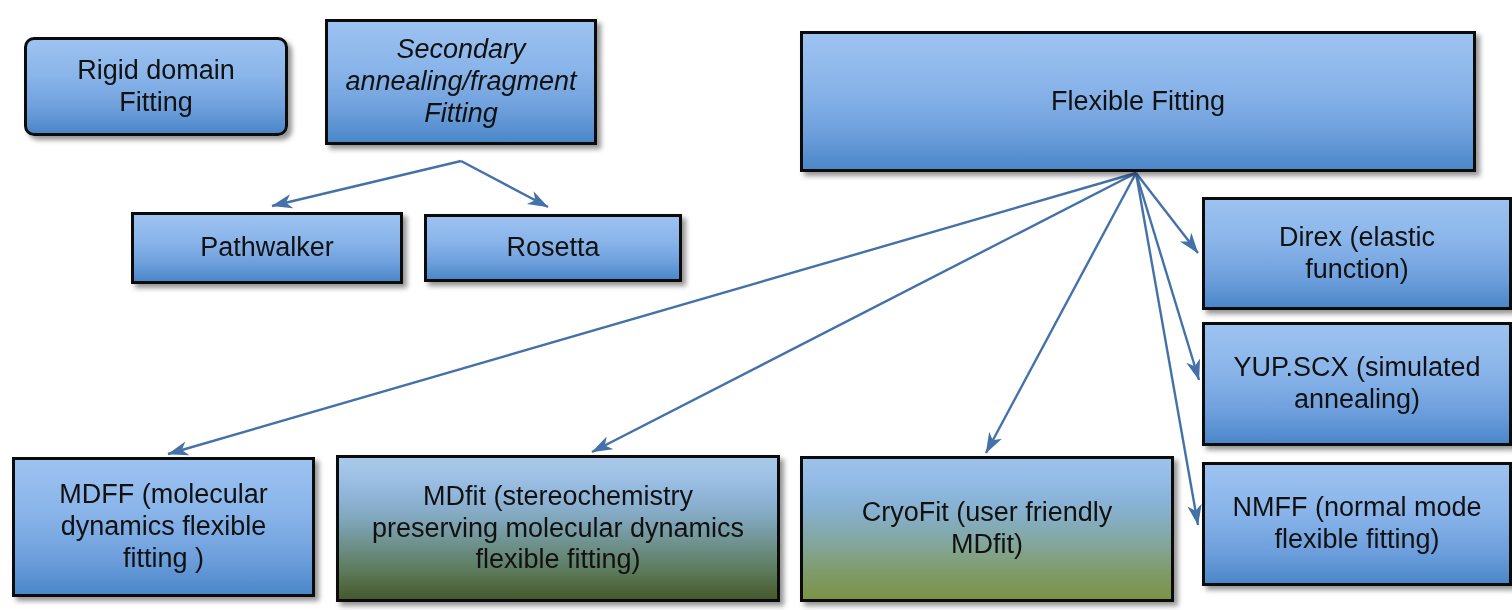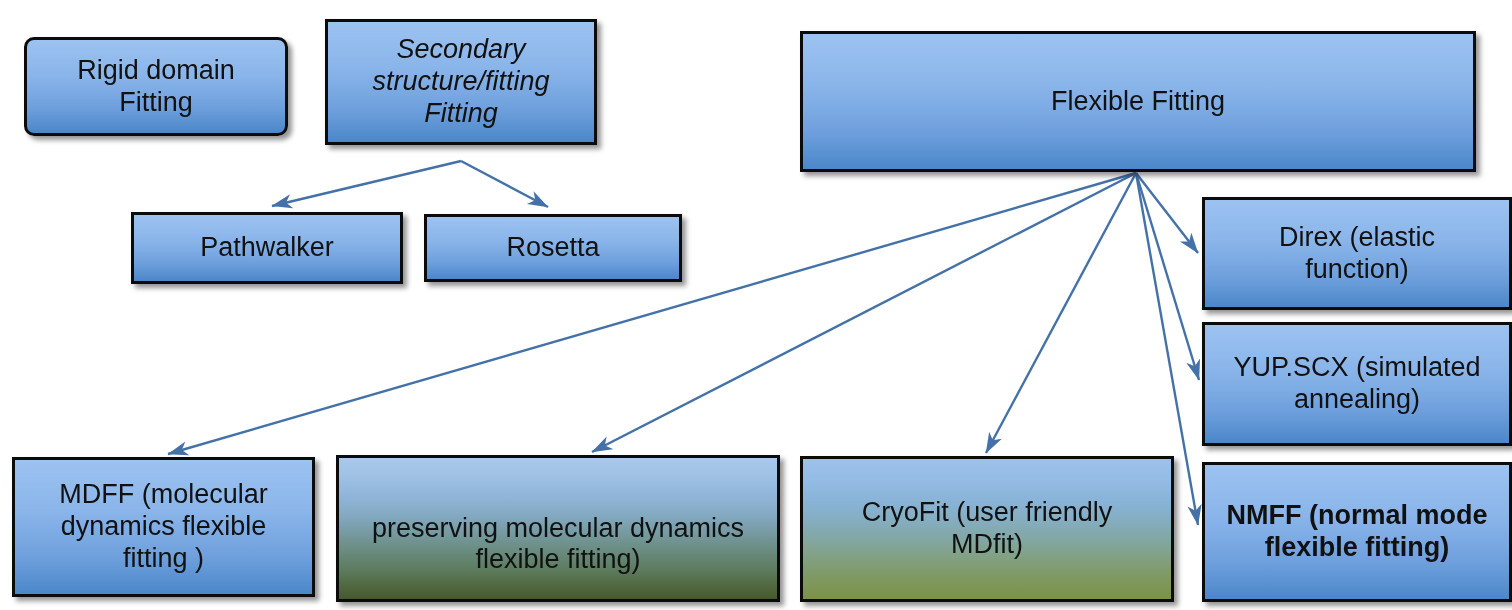--- a/index.html
+++ b/index.html
@@ -89,21 +89,21 @@
   <div class="node" style="left:24px; top:37px; width:264px; height:99px;border-radius:10px;">
     <span class="label">
       <span>Rigid domain</span><br>
       <span>Fitting</span>
     </span>
   </div>
 
   <div class="node" style="left:325px; top:19px; width:272px; height:126px;font-style:italic;">
     <span class="label">
       <span>Secondary</span><br>
-      <span>structure/fitting</span><br>
+      <span>annealing/fragment</span><br>
       <span>Fitting</span>
     </span>
   </div>
 
   <div class="node" style="left:800px; top:31px; width:676px; height:141px;text-align:center;">
     <span class="label">Flexible Fitting</span>
   </div>
 
   <div class="node" style="left:131px; top:212px; width:272px; height:72px;">
     <span class="label">Pathwalker</span>
@@ -120,38 +120,38 @@
     </span>
   </div>
 
   <div class="node" style="left:1202px; top:322px; width:310px; height:124px;">
     <span class="label">
       <span>YUP.SCX (simulated</span><br>
       <span>annealing)</span>
     </span>
   </div>
 
-  <div class="node" style="left:1202px; top:462px; width:310px; height:140px;font-weight:bold;">
+  <div class="node" style="left:1202px; top:462px; width:310px; height:124px;">
     <span class="label">
       <span>NMFF (normal mode</span><br>
       <span>flexible fitting)</span>
     </span>
   </div>
 
   <div class="node" style="left:12px; top:457px; width:303px; height:140px;">
     <span class="label">
       <span>MDFF (molecular</span><br>
       <span>dynamics flexible</span><br>
       <span>fitting )</span>
     </span>
   </div>
 
   <div class="node olive-dark" style="left:336px; top:455px; width:444px; height:147px;">
     <span class="label">
-      <br>
+      <span>MDfit (stereochemistry</span><br>
       <span>preserving molecular dynamics</span><br>
       <span>flexible fitting)</span>
     </span>
   </div>
 
   <div class="node olive-light" style="left:800px; top:456px; width:374px; height:146px;">
     <span class="label">
       <span>CryoFit (user friendly</span><br>
       <span>MDfit)</span>
     </span>

